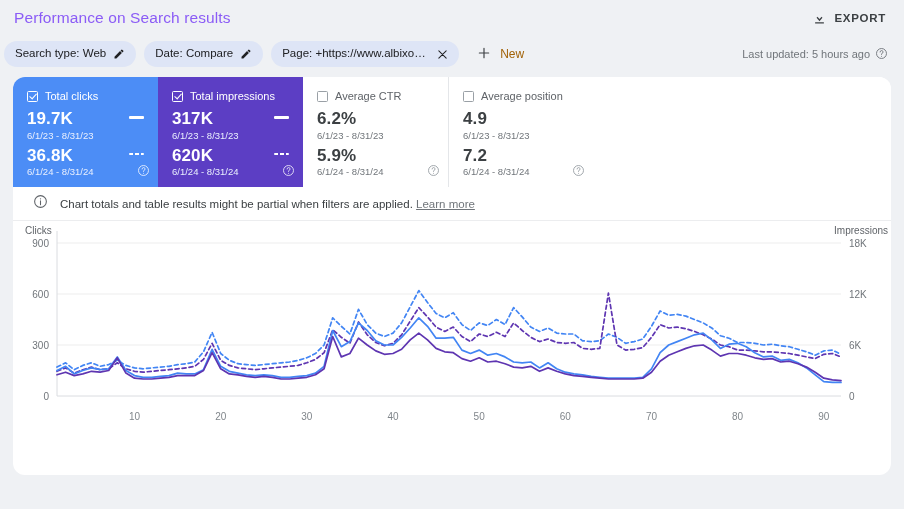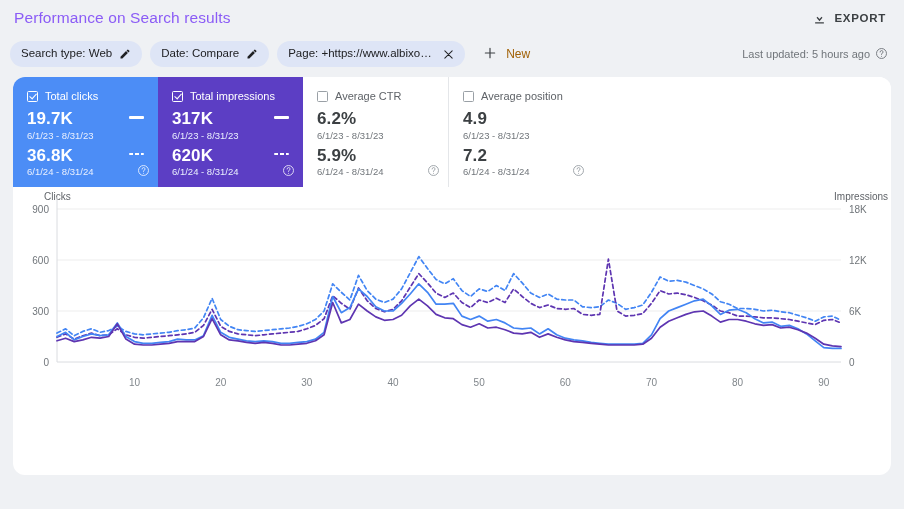--- a/index.html
+++ b/index.html
@@ -28,21 +28,21 @@
     color: #3c4043; font-size: 11.5px; font-weight: 700;
     letter-spacing: .7px; cursor: pointer;
     padding: 4px 2px;
   }
   .export-btn svg { display:block; }
 
   
   .filterbar {
     height: 36px;
     display: flex; align-items: center;
-    padding: 0 16px 0 10px;
+    padding: 0 16px 0 4px;
     gap: 8px;
   }
   .chip {
     display: inline-flex; align-items: center; gap: 7px;
     height: 26px; padding: 0 11px;
     border-radius: 13px;
     background: #dee5f6;
     color: #202124; font-size: 11.5px;
     cursor: pointer; white-space: nowrap;
   }
@@ -128,21 +128,21 @@
     border-bottom: 1px solid #ecedef;
   }
   .banner-text { font-size: 11.5px; color: #3c4043; }
   .banner-link { color: #70757a; text-decoration: underline; cursor: pointer; }
 
   
   .chart-wrap { position: relative; height: 252px; }
   .axis-title {
     position: absolute; top: 4px; font-size: 10px; color: #5f6368;
   }
-  .axis-title.left  { left: 31px; }
+  .axis-title.left  { left: 12px; }
   .axis-title.right { right: 3px; }
   .chart-svg { position: absolute; left: 0; top: 0; }
   .tick { font-size: 10px; fill: #70757a; font-family: "Liberation Sans", sans-serif; }
   .tick.l { text-anchor: end; }
   .tick.r { text-anchor: start; }
   .tick.x { text-anchor: middle; fill: #80868b; }
   .gridline { stroke: #ededed; stroke-width: 1; }
   .axisline { stroke: #dadce0; stroke-width: 1; }
   .series { fill: none; stroke-width: 1.7; stroke-linejoin: round; stroke-linecap: round; }
 </style>
@@ -307,20 +307,33 @@
           <circle cx="12" cy="12" r="9.2"></circle>
           <path d="M9.4 9.2a2.7 2.7 0 1 1 3.4 2.7c-.6.2-.8.7-.8 1.3v.6" stroke-linecap="round"></path>
           <circle cx="12" cy="17" r=".95" fill="#9aa0a6" stroke="none"></circle>
         </svg>
       </span>
     </div>
 
     <div class="metrics-rest"></div>
   </div>
 
+  <div class="banner">
+    <span>
+      <svg width="15" height="15" viewBox="0 0 24 24" fill="none" stroke="#5f6368" stroke-width="1.7">
+        <circle cx="12" cy="12" r="9.4"></circle>
+        <path d="M12 11v6" stroke-linecap="round"></path>
+        <circle cx="12" cy="7.6" r="1" fill="#5f6368" stroke="none"></circle>
+      </svg>
+    </span>
+    <span class="banner-text">
+      <span>Chart totals and table results might be partial when filters are applied.</span>
+      <span class="banner-link">Learn more</span>
+    </span>
+  </div>
 
   <div class="chart-wrap">
     <div class="axis-title left">Clicks</div>
     <div class="axis-title right">Impressions</div>
     <svg class="chart-svg" id="chart-svg" width="878" height="252">
         <line x1="44" y1="175" x2="828" y2="175" class="axisline"></line>
         <text x="36" y="178.5" class="tick l">0</text>
         <line x1="44" y1="124" x2="828" y2="124" class="gridline"></line>
         <text x="36" y="127.5" class="tick l">300</text>
         <line x1="44" y1="73" x2="828" y2="73" class="gridline"></line>

